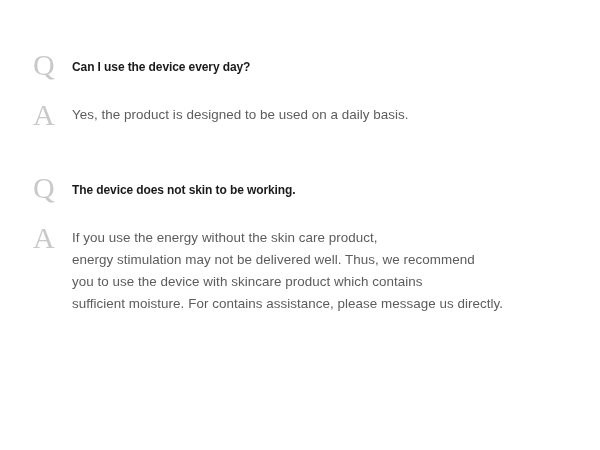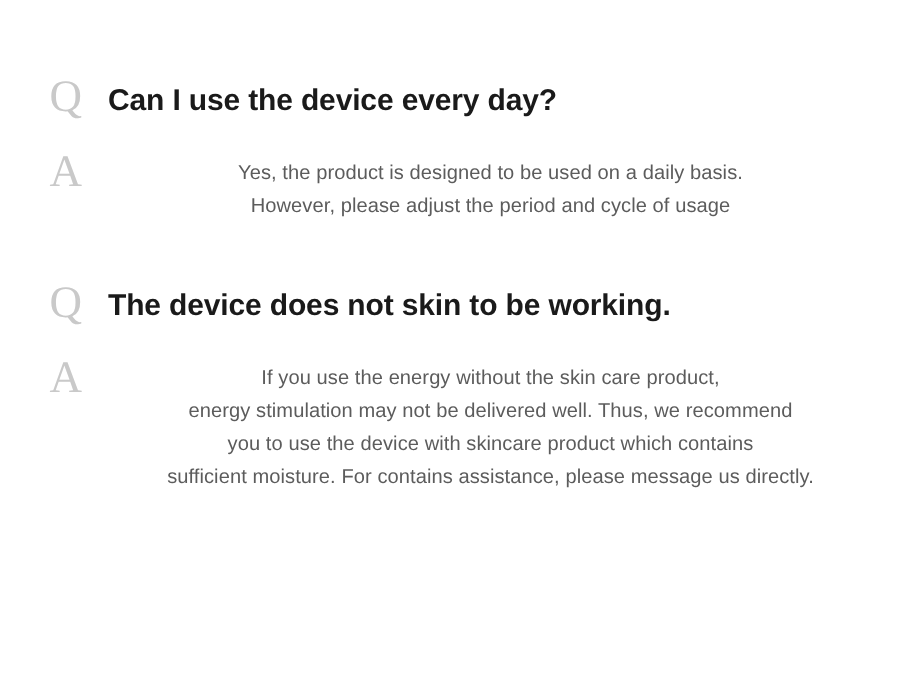--- a/index.html
+++ b/index.html
@@ -60,21 +60,21 @@
     user-select: none;
   }
 
   .q-marker {
     top: -6px;
   }
 
   .q-text {
     margin-left: 39px;
     font-family: "Liberation Sans", sans-serif;
-    font-size: 20px;
+    font-size: 12px;
     font-weight: 700;
     line-height: 22px;
     color: #1a1a1a;
     letter-spacing: -0.1px;
     white-space: nowrap;
   }
 
   
   .a-row {
     position: relative;
@@ -87,21 +87,20 @@
   }
 
   .a-text {
     margin-left: 39px;
     font-family: "Liberation Sans", sans-serif;
     font-size: 13.4px;
     font-weight: 400;
     line-height: 22px;
     color: #5c5c5c;
     letter-spacing: 0.05px;
-    text-align: center;
   }
 
   .a-text .line {
     display: block;
     white-space: nowrap;
   }
 </style>
 </head>
 <body>
 
@@ -110,21 +109,20 @@
 
     <div class="faq-item">
       <div class="q-row">
         <span class="marker q-marker">Q</span>
         <div class="q-text">Can I use the device every day?</div>
       </div>
       <div class="a-row">
         <span class="marker a-marker">A</span>
         <div class="a-text">
           <span class="line">Yes, the product is designed to be used on a daily basis.</span>
-          <span class="line">However, please adjust the period and cycle of usage</span>
         </div>
       </div>
     </div>
 
     <div class="faq-item">
       <div class="q-row">
         <span class="marker q-marker">Q</span>
         <div class="q-text">The device does not skin to be working.</div>
       </div>
       <div class="a-row">

